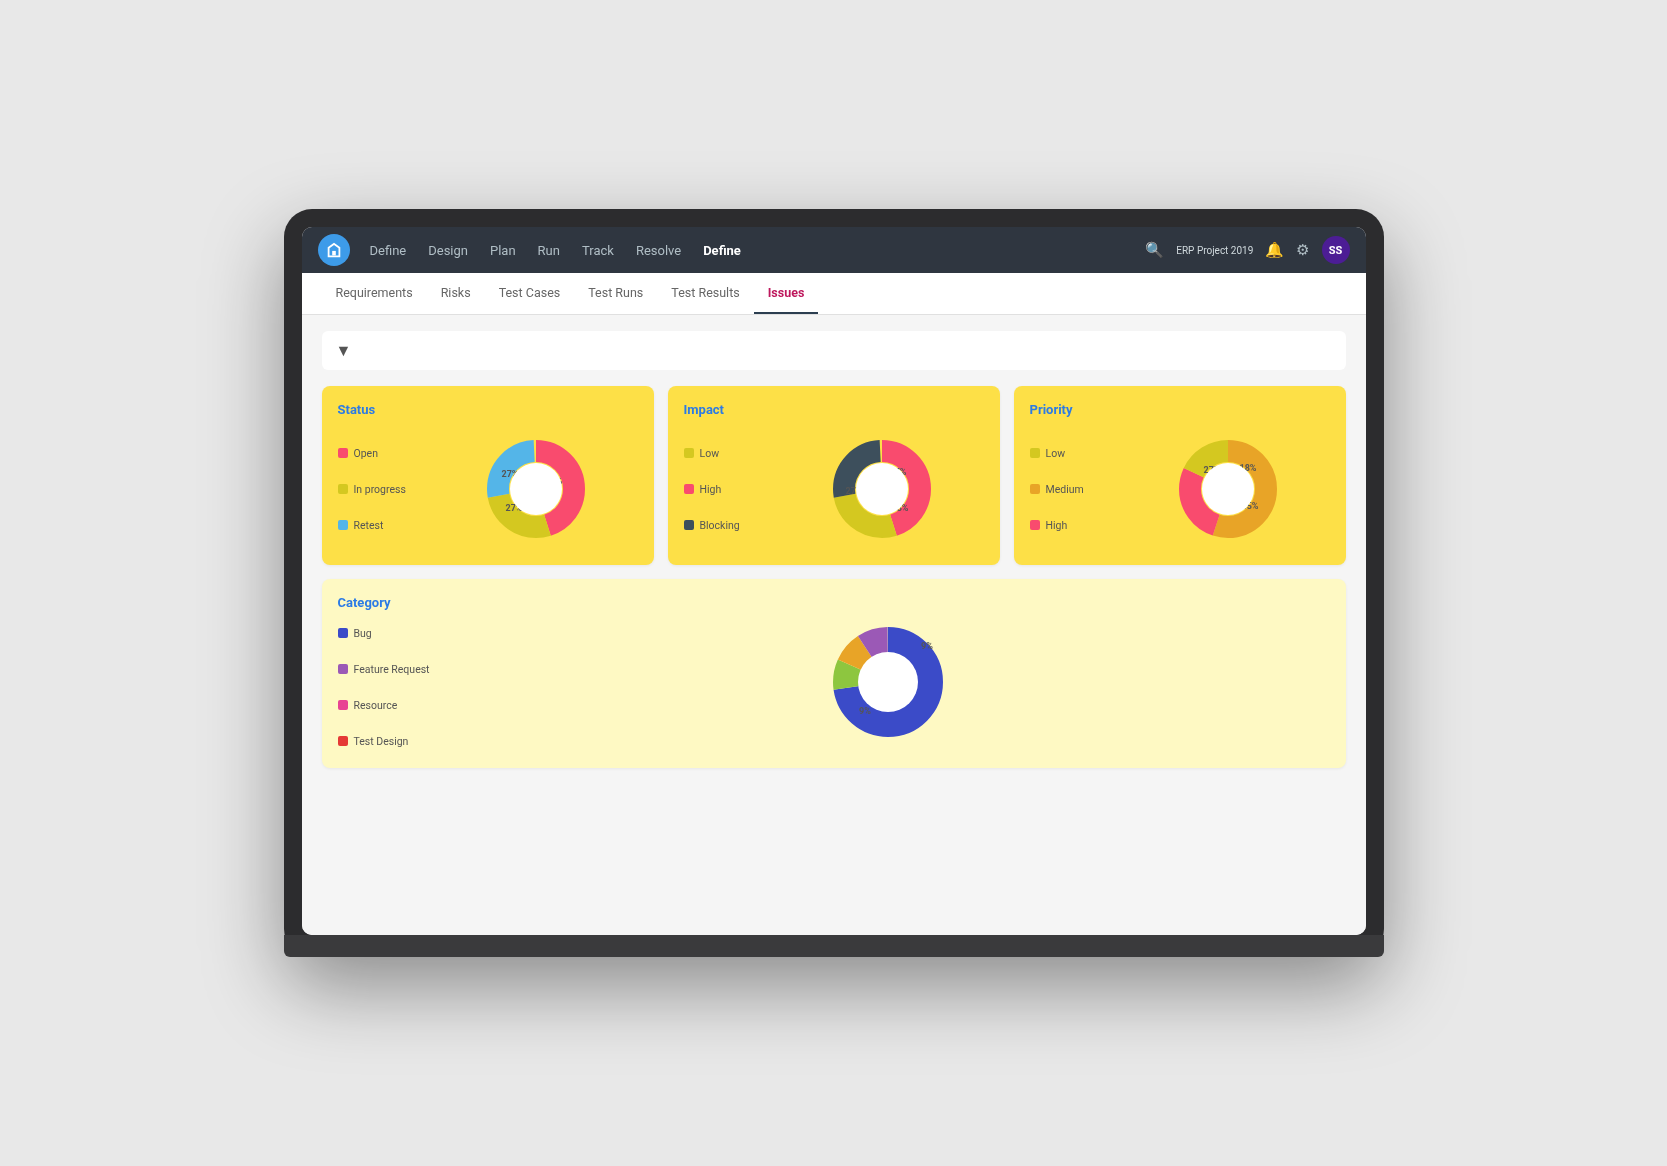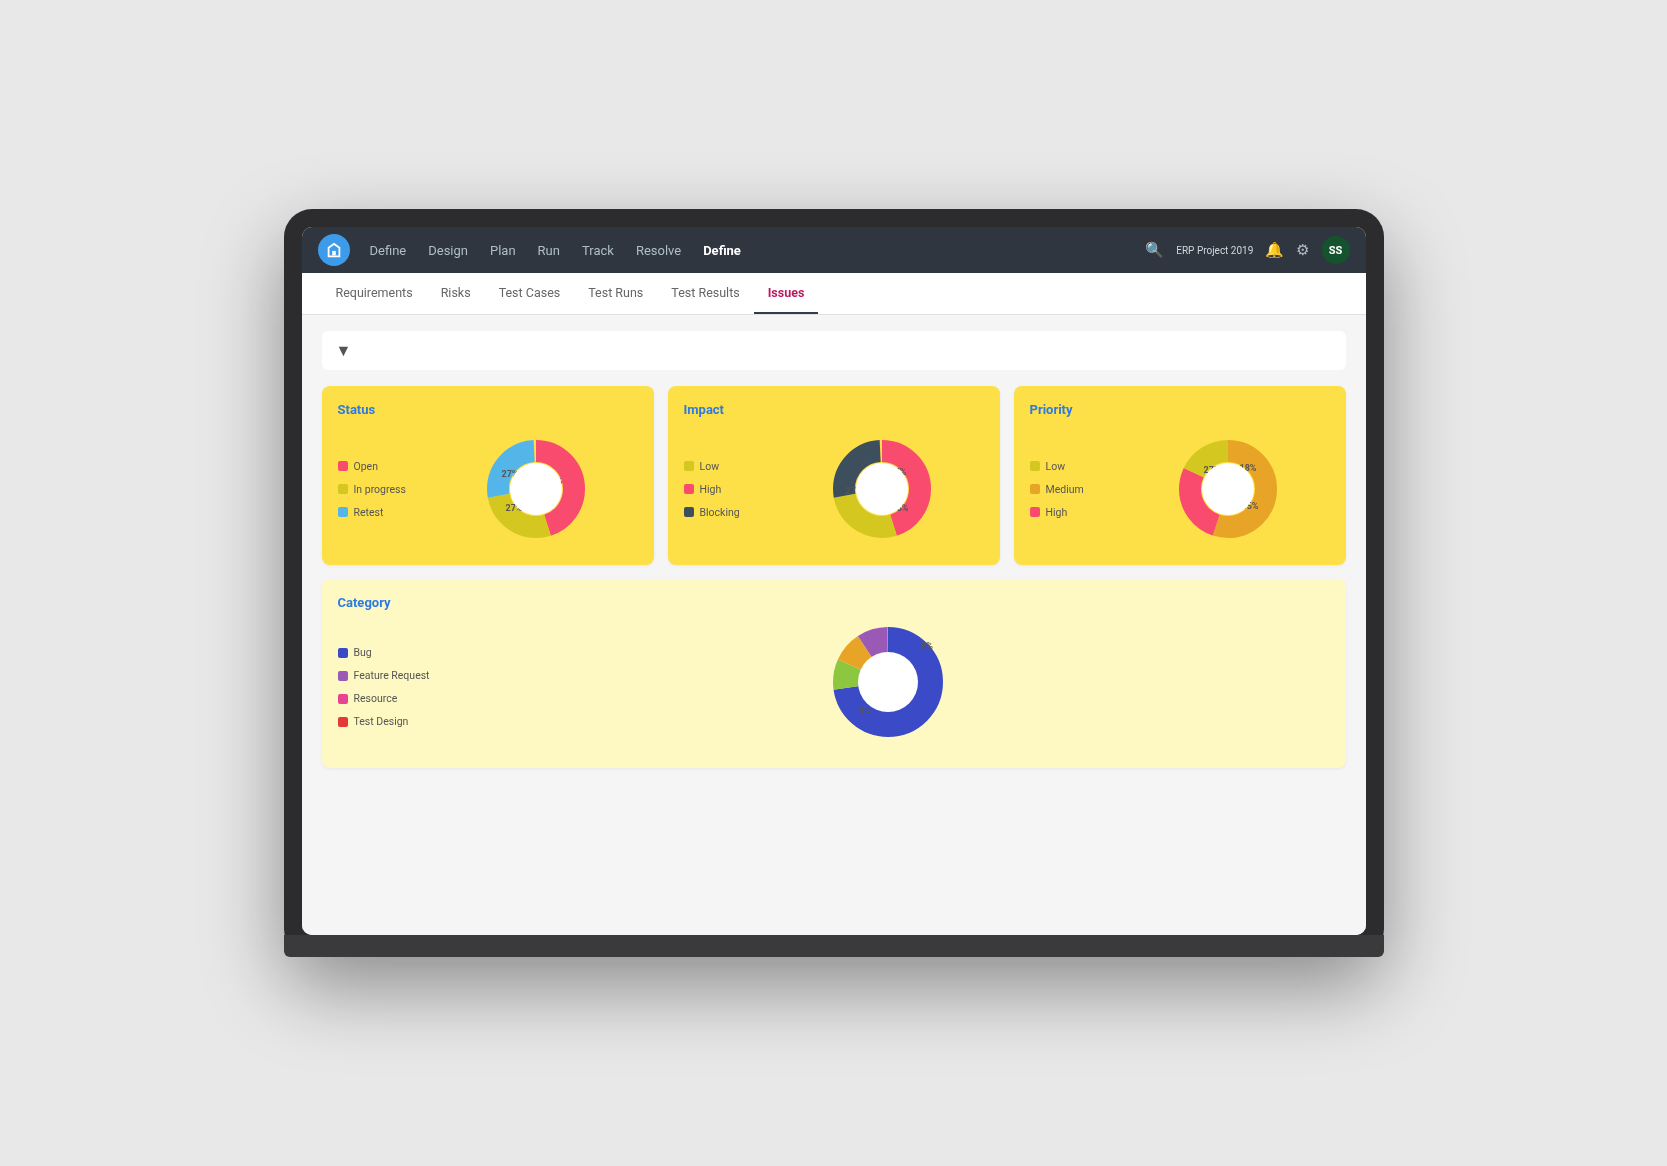--- a/index.html
+++ b/index.html
@@ -86,21 +86,21 @@
       color: #b0bec5;
       font-size: 15px;
       cursor: pointer;
       background: none;
       border: none;
     }
     .nav-avatar {
       width: 28px;
       height: 28px;
       border-radius: 50%;
-      background: #14532d;
+      background: #4c1d95;
       color: #fff;
       font-size: 11px;
       font-weight: 700;
       display: flex;
       align-items: center;
       justify-content: center;
       cursor: pointer;
     }
 
     
@@ -169,21 +169,21 @@
       margin-bottom: 12px;
     }
     .chart-body {
       display: flex;
       align-items: center;
       gap: 16px;
     }
     .legend {
       display: flex;
       flex-direction: column;
-      gap: 10px;
+      gap: 23px;
       min-width: 80px;
     }
     .legend-item {
       display: flex;
       align-items: center;
       gap: 6px;
       font-size: 10.5px;
       color: #555;
     }
     .legend-dot {

